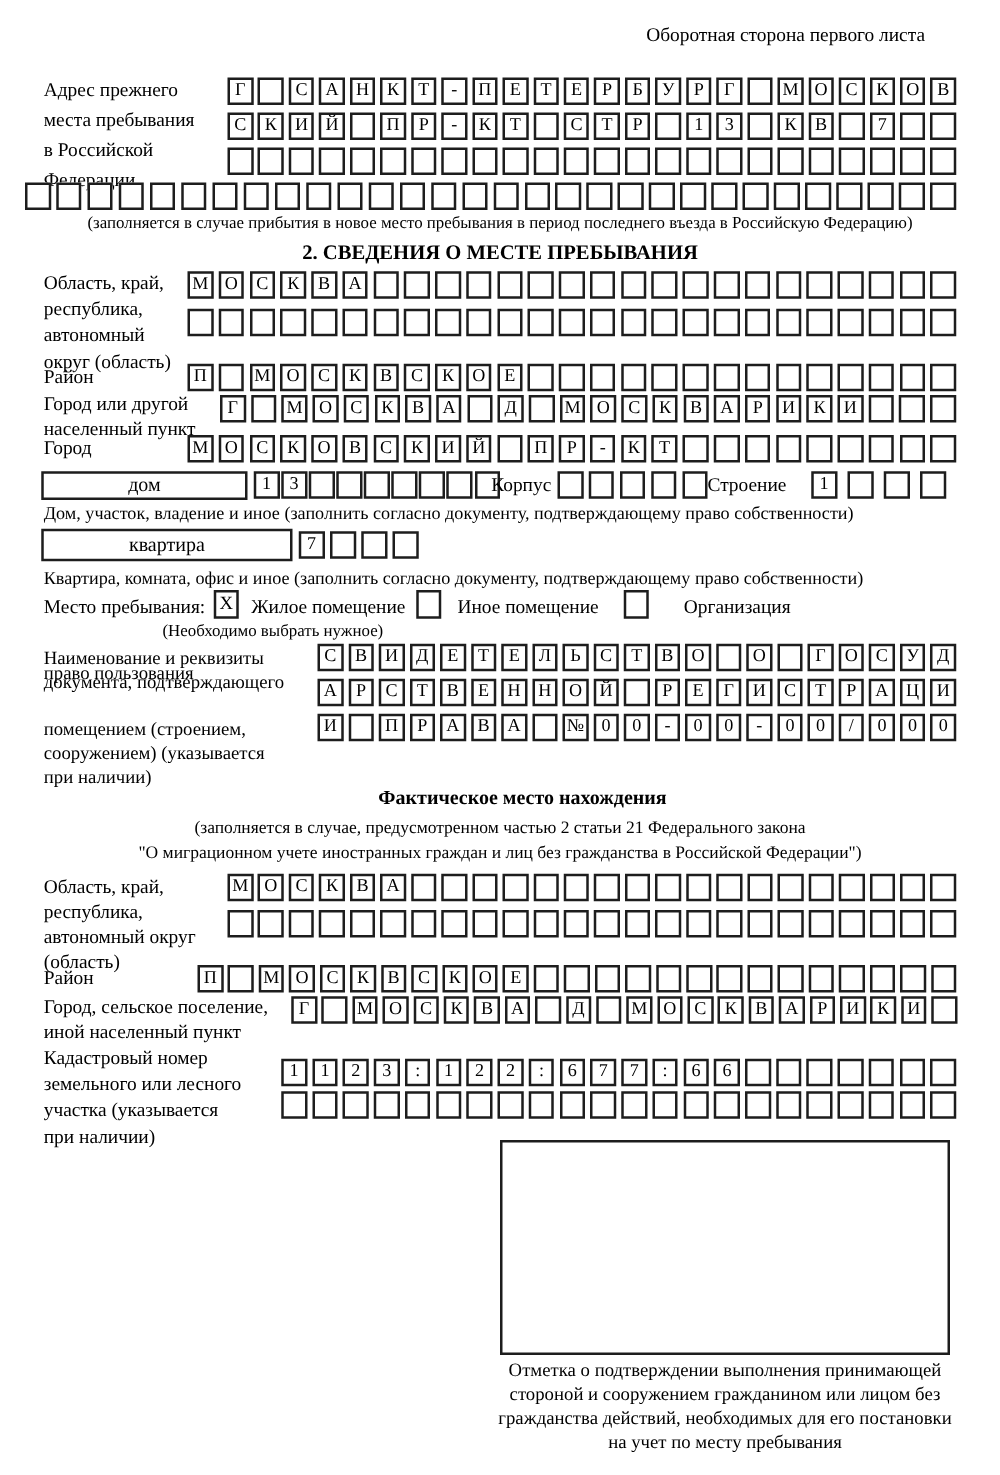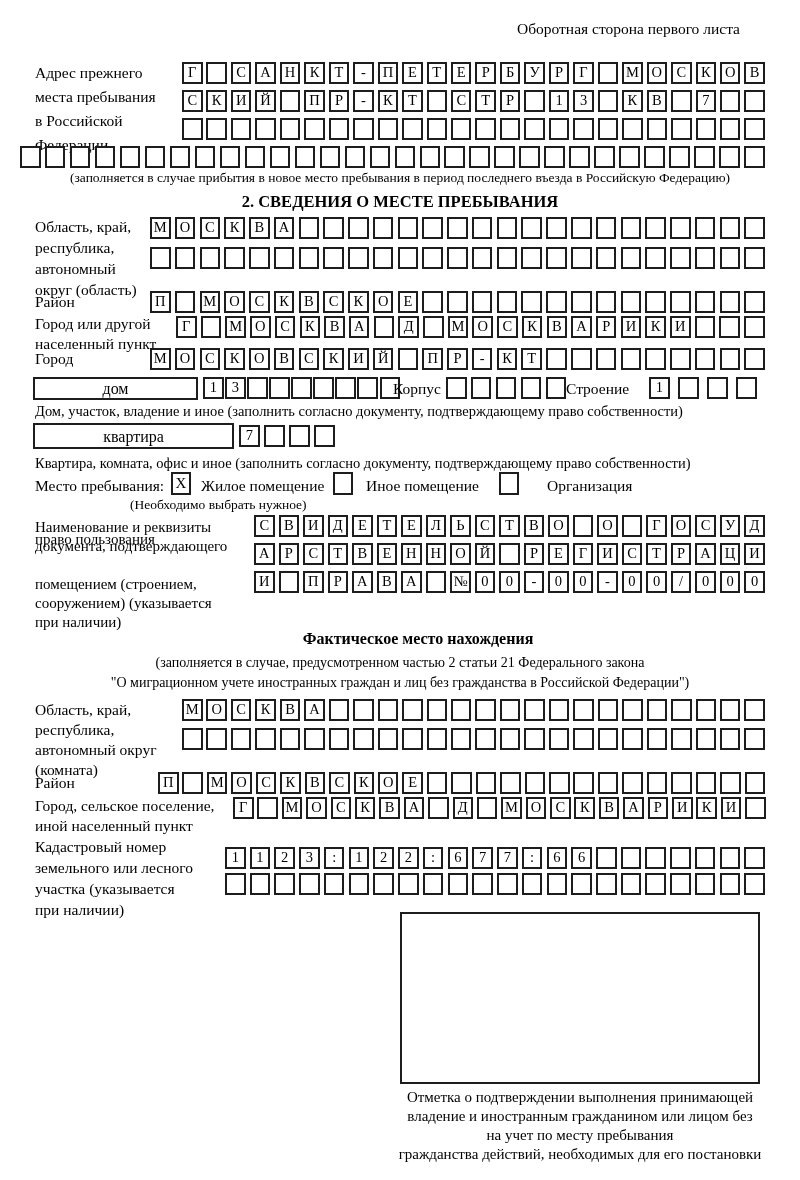--- a/index.html
+++ b/index.html
@@ -417,21 +417,21 @@
       <span class="cell">0</span>
     </div>
 
   <div class="title" style="top:630px;font-size:16px;padding-left:36px;">Фактическое место нахождения</div>
   <div class="note-c" style="top:655px;font-size:14px;">(заполняется в случае, предусмотренном частью 2 статьи 21 Федерального закона</div>
   <div class="note-c" style="top:675px;font-size:14px;">"О миграционном учете иностранных граждан и лиц без гражданства в Российской Федерации")</div>
 
   <div class="lbl" style="left:35px;top:700px;">Область, край,</div>
   <div class="lbl" style="left:35px;top:720px;">республика,</div>
   <div class="lbl" style="left:35px;top:740px;">автономный округ</div>
-  <div class="lbl" style="left:35px;top:760px;">(комната)</div>
+  <div class="lbl" style="left:35px;top:760px;">(область)</div>
   <div class="cellrow" style="left:182px;top:699px;width:583px;">
       <span class="cell">М</span>
       <span class="cell">О</span>
       <span class="cell">С</span>
       <span class="cell">К</span>
       <span class="cell">В</span>
       <span class="cell">А</span>
       <span class="cell"></span>
       <span class="cell"></span>
       <span class="cell"></span>
@@ -583,18 +583,18 @@
       <span class="cell"></span>
       <span class="cell"></span>
       <span class="cell"></span>
       <span class="cell"></span>
       <span class="cell"></span>
     </div>
 
   <div class="stampbox" style="left:400px;top:912px;width:360px;height:172px;"></div>
   <div class="caption" style="left:390px;top:1088px;width:380px;">
     <div>Отметка о подтверждении выполнения принимающей</div>
-    <div>владение и иностранным гражданином или лицом без</div>
+    <div>стороной и сооружением гражданином или лицом без</div>
+    <div>гражданства действий, необходимых для его постановки</div>
     <div>на учет по месту пребывания</div>
-    <div>гражданства действий, необходимых для его постановки</div>
   </div>
 
 </div>
 
 </body></html>

